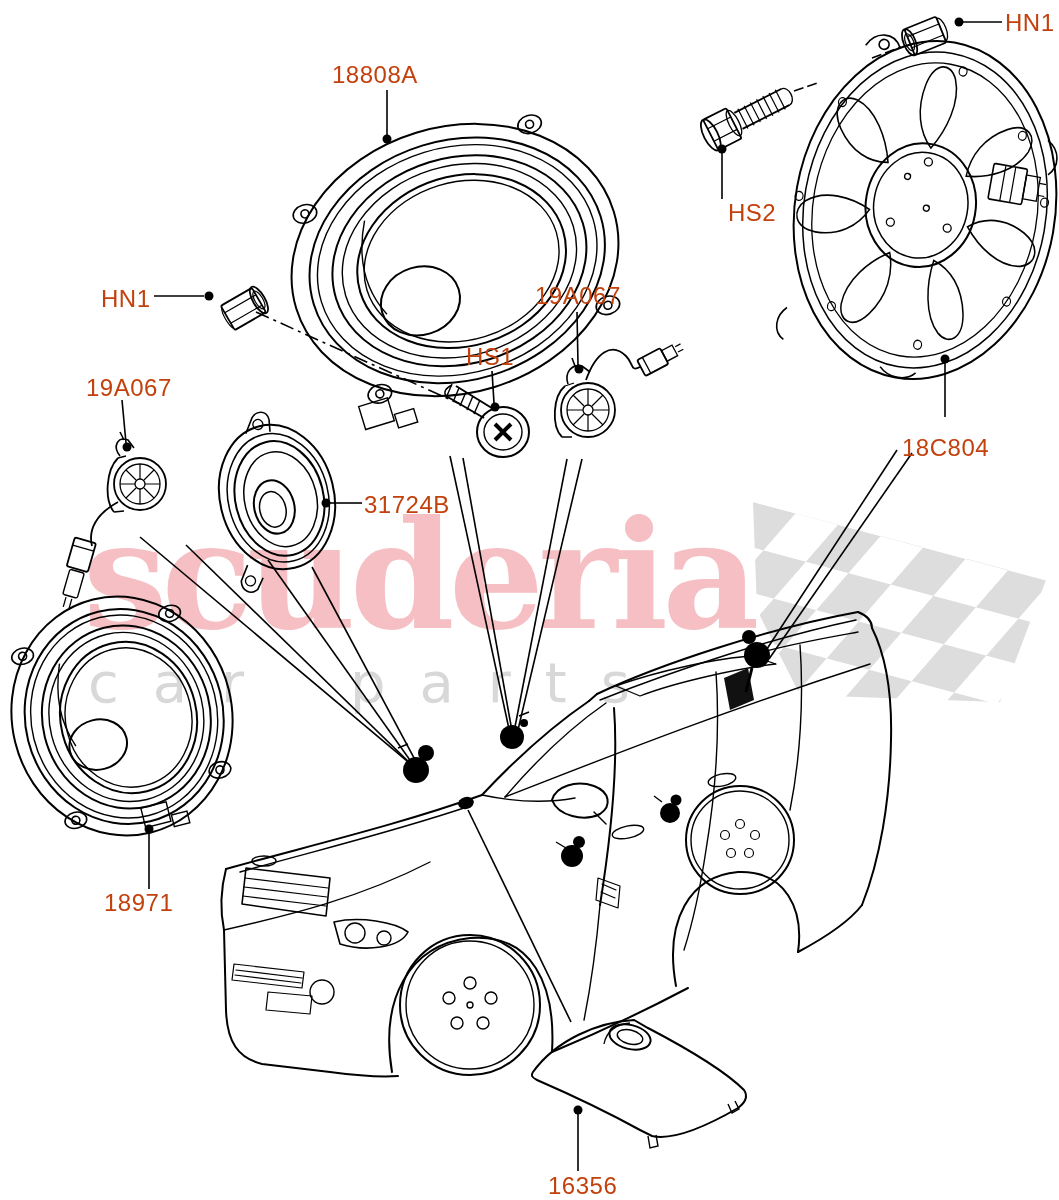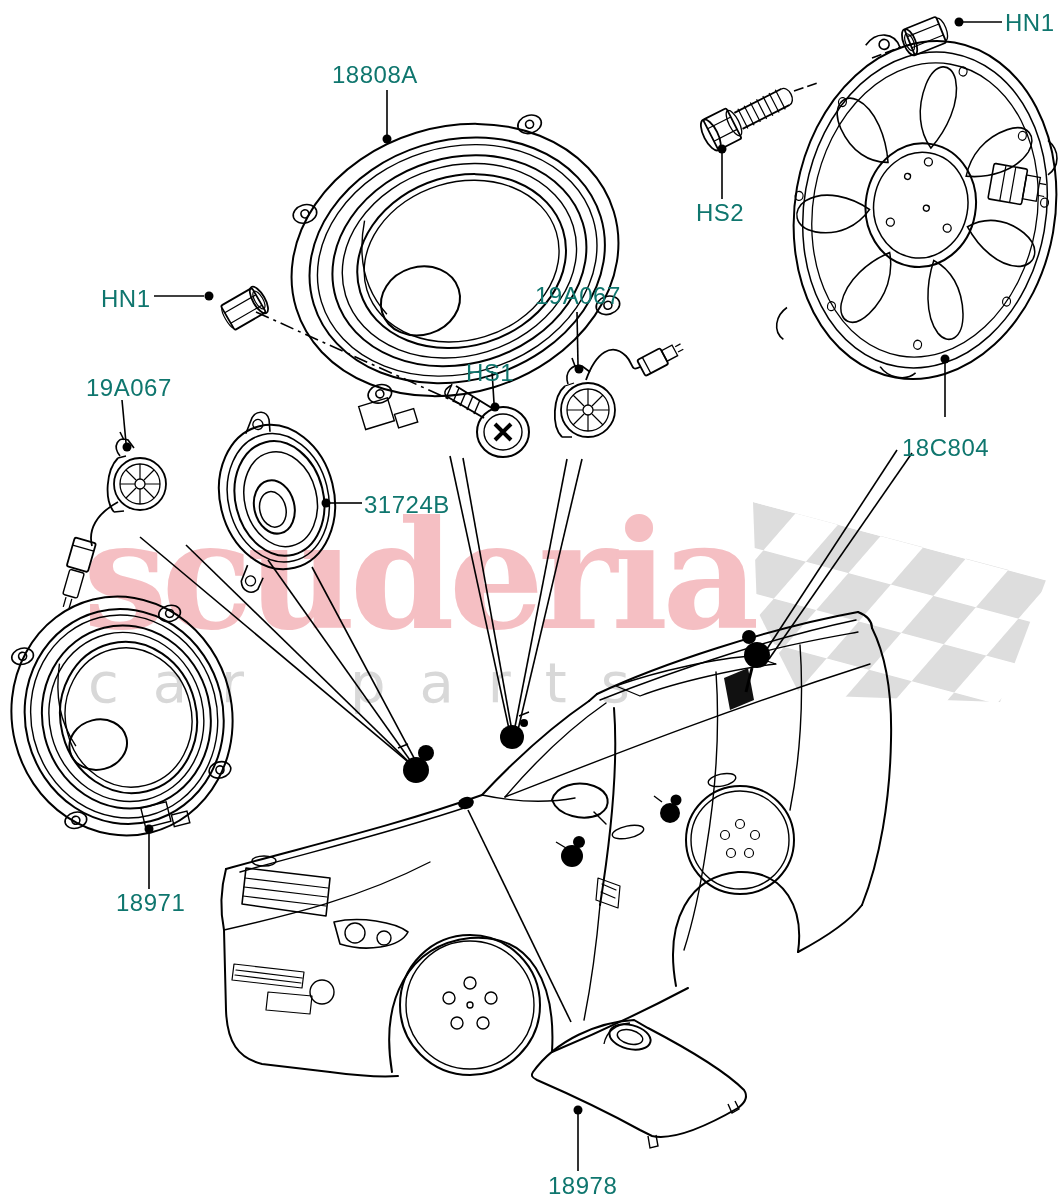--- a/index.html
+++ b/index.html
@@ -2,21 +2,21 @@
 <html><head>
 <meta charset="utf-8">
 <style>
   html,body{margin:0;padding:0;background:#ffffff;}
   .stage{
     position:relative;width:1059px;height:1200px;background:#ffffff;
     font-family:"Liberation Sans",sans-serif;overflow:hidden;
   }
   .stage svg{position:absolute;left:0;top:0;}
   .callout{
-    position:absolute;color:#0f766e;font-size:24px;line-height:26px;
+    position:absolute;color:#c2410c;font-size:24px;line-height:26px;
     letter-spacing:0.5px;white-space:nowrap;user-select:none;
   }
 </style>
 </head>
 <body>
 
 <div class="stage">
 
 <svg width="1059" height="1200" viewBox="0 0 1059 1200">
 
@@ -373,21 +373,21 @@
     <ellipse cx="630" cy="1037" rx="21" ry="12" transform="rotate(14 630 1037)"></ellipse>
     <ellipse cx="630" cy="1037" rx="13" ry="7" transform="rotate(14 630 1037)" stroke-width="1.4"></ellipse>
     <path d="M604,1044 C606,1032 616,1024 630,1023" stroke-width="1.3"></path>
     <path d="M648,1136 l2,12 l8,-2 l-2,-11 M728,1104 l4,9 l7,-4 l-4,-8" stroke-width="1.4"></path>
   </g>
 </svg>
 
   <div class="callout" style="left:332px;top:62px">18808A</div>
   <div class="callout" style="left:101px;top:286px">HN1</div>
   <div class="callout" style="left:86px;top:375px">19A067</div>
-  <div class="callout" style="left:466px;top:360px">HS1</div>
+  <div class="callout" style="left:466px;top:344px">HS1</div>
   <div class="callout" style="left:535px;top:283px">19A067</div>
   <div class="callout" style="left:364px;top:492px">31724B</div>
-  <div class="callout" style="left:696px;top:200px">HS2</div>
+  <div class="callout" style="left:728px;top:200px">HS2</div>
   <div class="callout" style="left:1005px;top:10px">HN1</div>
   <div class="callout" style="left:902px;top:435px">18C804</div>
-  <div class="callout" style="left:116px;top:890px">18971</div>
-  <div class="callout" style="left:548px;top:1173px">18978</div>
+  <div class="callout" style="left:104px;top:890px">18971</div>
+  <div class="callout" style="left:548px;top:1173px">16356</div>
 </div>
 
 </body></html>

